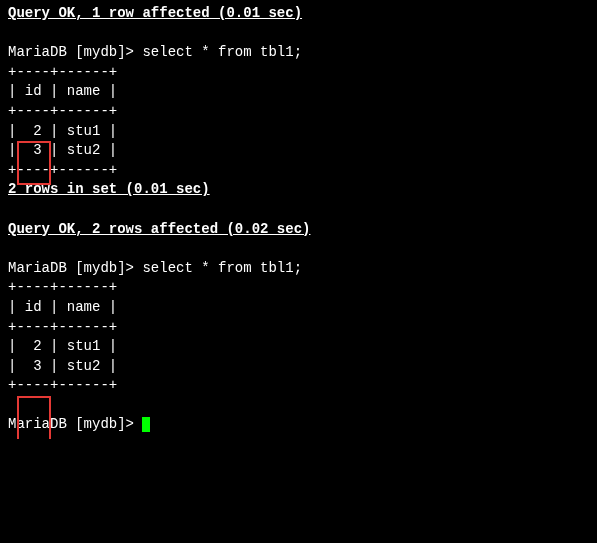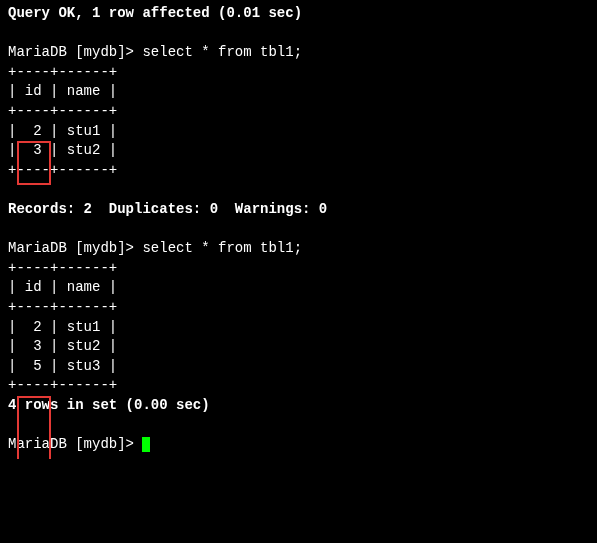--- a/index.html
+++ b/index.html
@@ -6,21 +6,21 @@
     background: #000;
     color: #fff;
     font-family: "Consolas", "Courier New", monospace;
     font-size: 14px;
     line-height: 1.4;
     margin: 0;
     padding: 4px 8px;
     width: 597px;
     box-sizing: border-box;
   }
-  .bold { font-weight: bold; }
+  .bold { font-weight: bold; text-decoration: underline; }
   .line { white-space: pre; }
   .cursor {
     display: inline-block;
     width: 8px;
     height: 15px;
     background: #00ff00;
     vertical-align: text-bottom;
   }
   .highlight-box {
     position: absolute;
@@ -38,31 +38,30 @@
 
 <div class="line bold">Query OK, 1 row affected (0.01 sec)</div>
 <div class="line"> </div>
 <div class="line"><span>MariaDB [mydb]&gt; </span><span>select * from tbl1;</span></div>
 <div class="line">+----+------+</div>
 <div class="line">| id | name |</div>
 <div class="line">+----+------+</div>
 <div class="line">|  2 | stu1 |</div>
 <div class="line">|  3 | stu2 |</div>
 <div class="line">+----+------+</div>
+<div class="line bold">2 rows in set (0.01 sec)</div>
 <div class="line"> </div>
-<div class="line bold">Records: 2  Duplicates: 0  Warnings: 0</div>
+<div class="line bold">Query OK, 2 rows affected (0.02 sec)</div>
 <div class="line"> </div>
 <div class="line"><span>MariaDB [mydb]&gt; </span><span>select * from tbl1;</span></div>
 <div class="line">+----+------+</div>
 <div class="line">| id | name |</div>
 <div class="line">+----+------+</div>
 <div class="line">|  2 | stu1 |</div>
 <div class="line">|  3 | stu2 |</div>
-<div class="line">|  5 | stu3 |</div>
 <div class="line">+----+------+</div>
-<div class="line bold">4 rows in set (0.00 sec)</div>
 <div class="line"> </div>
 <div class="line"><span>MariaDB [mydb]&gt; </span><span class="cursor"></span></div>
 
 <div class="highlight-box" style="top:137px; left:9px; width:30px; height:40px;"></div>
 <div class="highlight-box" style="top:392px; left:9px; width:30px; height:79px;"></div>
 
 </div>
 
 </body></html>

